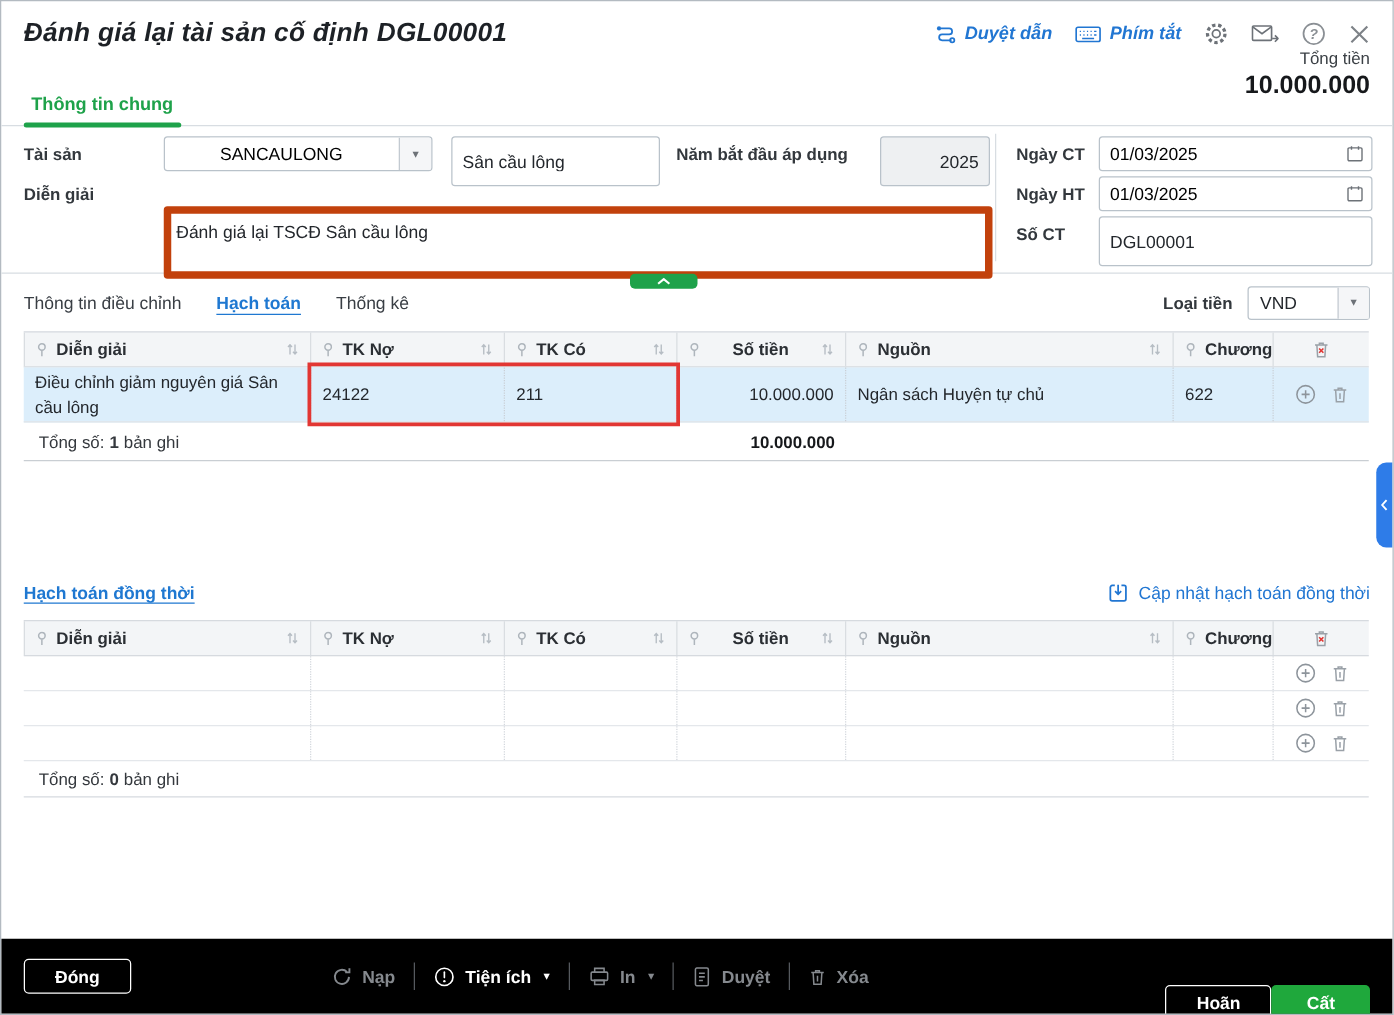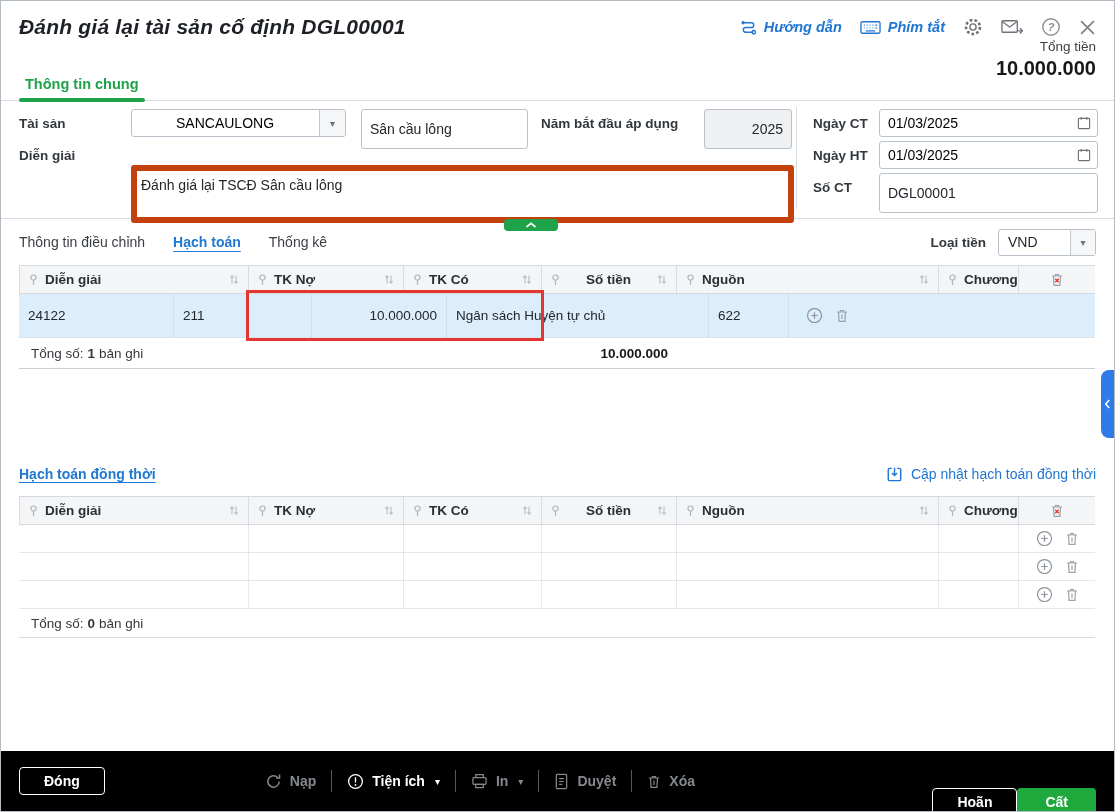--- a/index.html
+++ b/index.html
@@ -105,21 +105,21 @@
   <h1 class="page-title">Đánh giá lại tài sản cố định DGL00001</h1>
   <div class="tb-right">
     <span class="tb-link">
       <span>
         <svg width="17" height="17" viewBox="0 0 18 18" fill="none" stroke="#2176d2" stroke-width="1.5">
           <path d="M5 4h7a2.5 2.5 0 010 5H6a2.5 2.5 0 000 5h8"></path>
           <circle cx="3.4" cy="4" r="1.8" fill="#2176d2" stroke="none"></circle>
           <circle cx="14.6" cy="14" r="1.8"></circle>
         </svg>
       </span>
-      <span>Hướng dẫn</span>
+      <span>Duyệt dẫn</span>
     </span>
     <span class="tb-link">
       <span>
         <svg width="21" height="15" viewBox="0 0 22 15" fill="none" stroke="#2176d2" stroke-width="1.4">
           <rect x="1" y="1.5" width="20" height="12" rx="1.5"></rect>
           <path d="M4 5h1M7 5h1M10 5h1M13 5h1M16 5h2M4 8h1M7 8h1M10 8h1M13 8h1M16 8h2M6 11h10" stroke-width="1.2"></path>
         </svg>
       </span>
       <span>Phím tắt</span>
     </span>
@@ -306,20 +306,23 @@
         <svg width="14" height="15" viewBox="0 0 14 15" fill="none" stroke="#9aa1a8" stroke-width="1.2">
           <path d="M2 4h10M5.5 4V2.5h3V4"></path>
             <path d="M3.5 4l.6 9.3h5.8l.6-9.3"></path>
           <path d="M5.3 6.8l3.4 3.4M8.7 6.8l-3.4 3.4" stroke="#e23633" stroke-width="1.3"></path>
         </svg>
       </span>
     </div>
   </div>
 
   <div class="grow drow">
+    <div class="cell cd">
+        <span class="wrap2">Điều chỉnh giảm nguyên giá Sân cầu lông</span>
+      </div>
     <div class="cell cn">24122</div>
     <div class="cell cc">211</div>
     <div class="cell ca num">10.000.000</div>
     <div class="cell cs">Ngân sách Huyện tự chủ</div>
     <div class="cell cch">622</div>
     <div class="cell cact row-actions">
       <span class="icon-btn">
         <svg width="17" height="17" viewBox="0 0 18 18">
             <circle cx="9" cy="9" r="7.4" fill="none" stroke="#8d949b" stroke-width="1.3"></circle>
             <path d="M9 5.6v6.8M5.6 9h6.8" stroke="#8d949b" stroke-width="1.3"></path>

